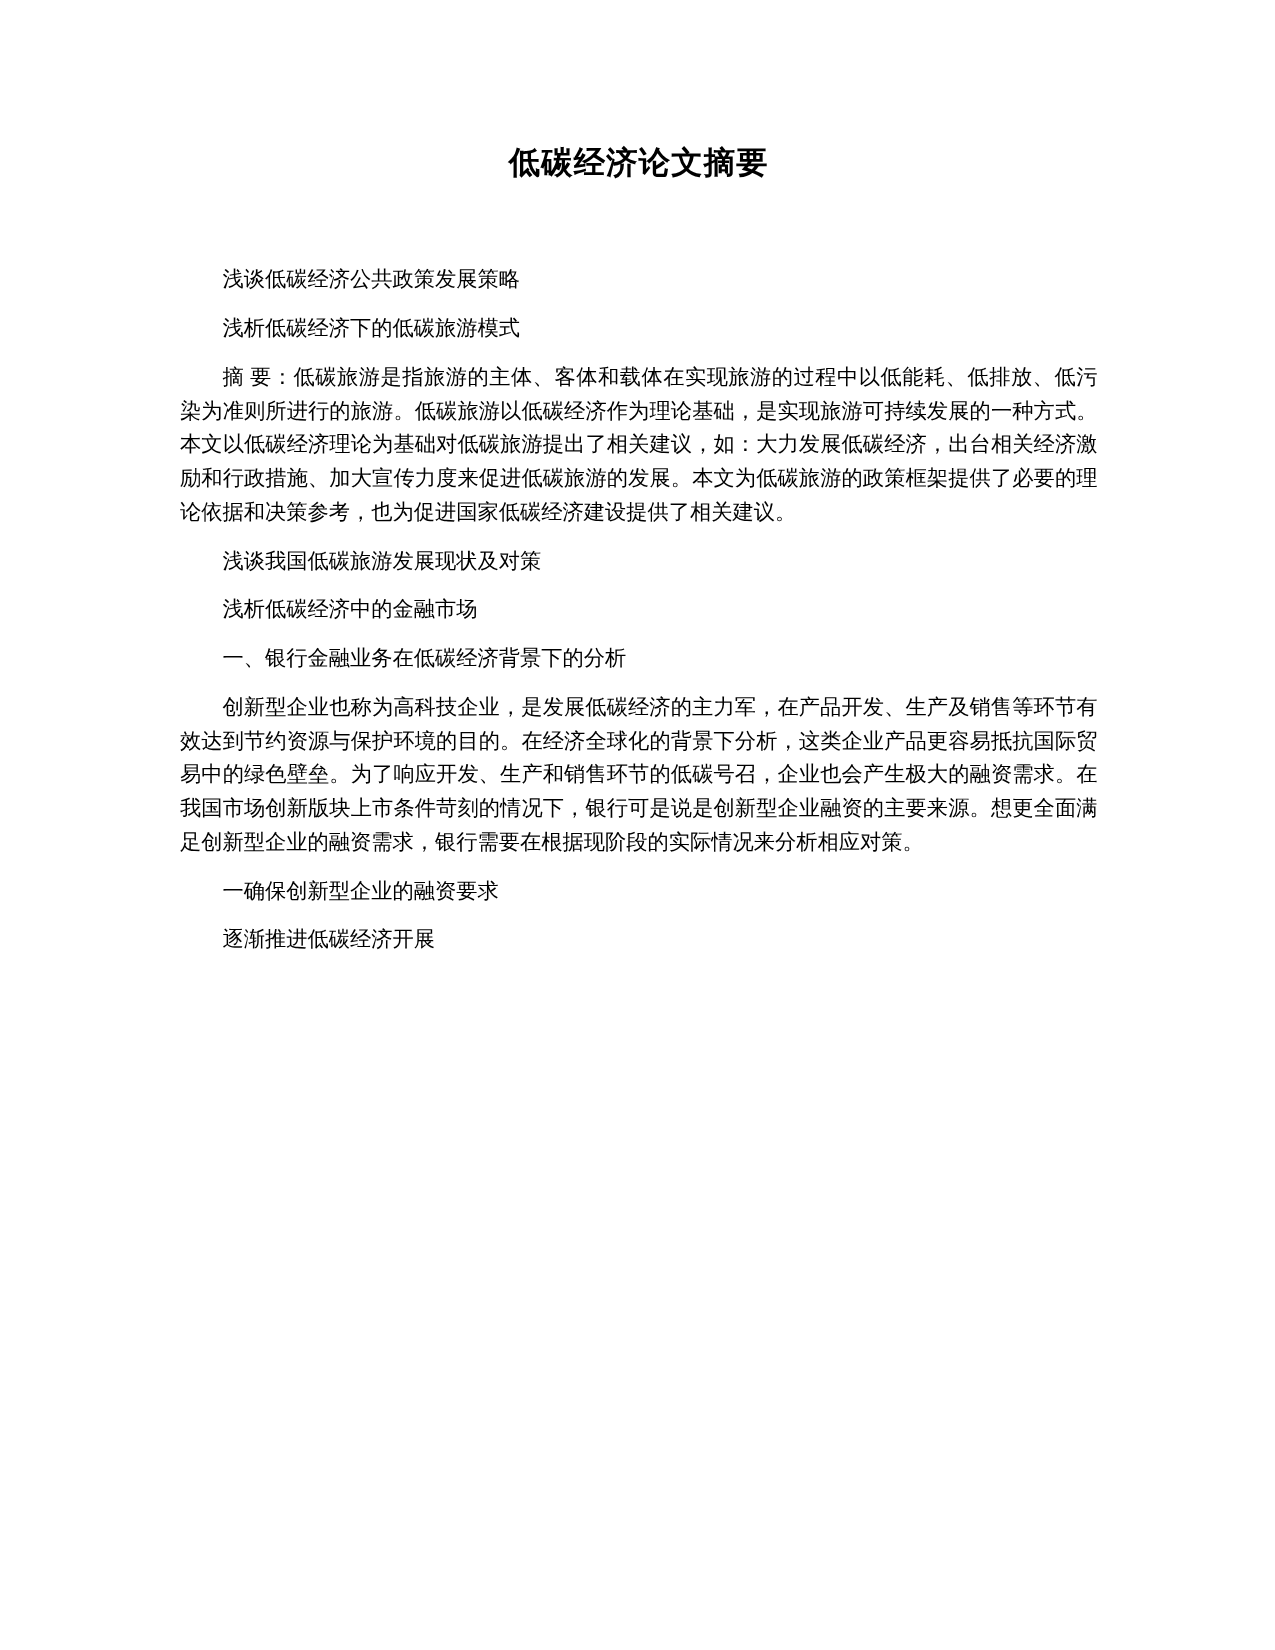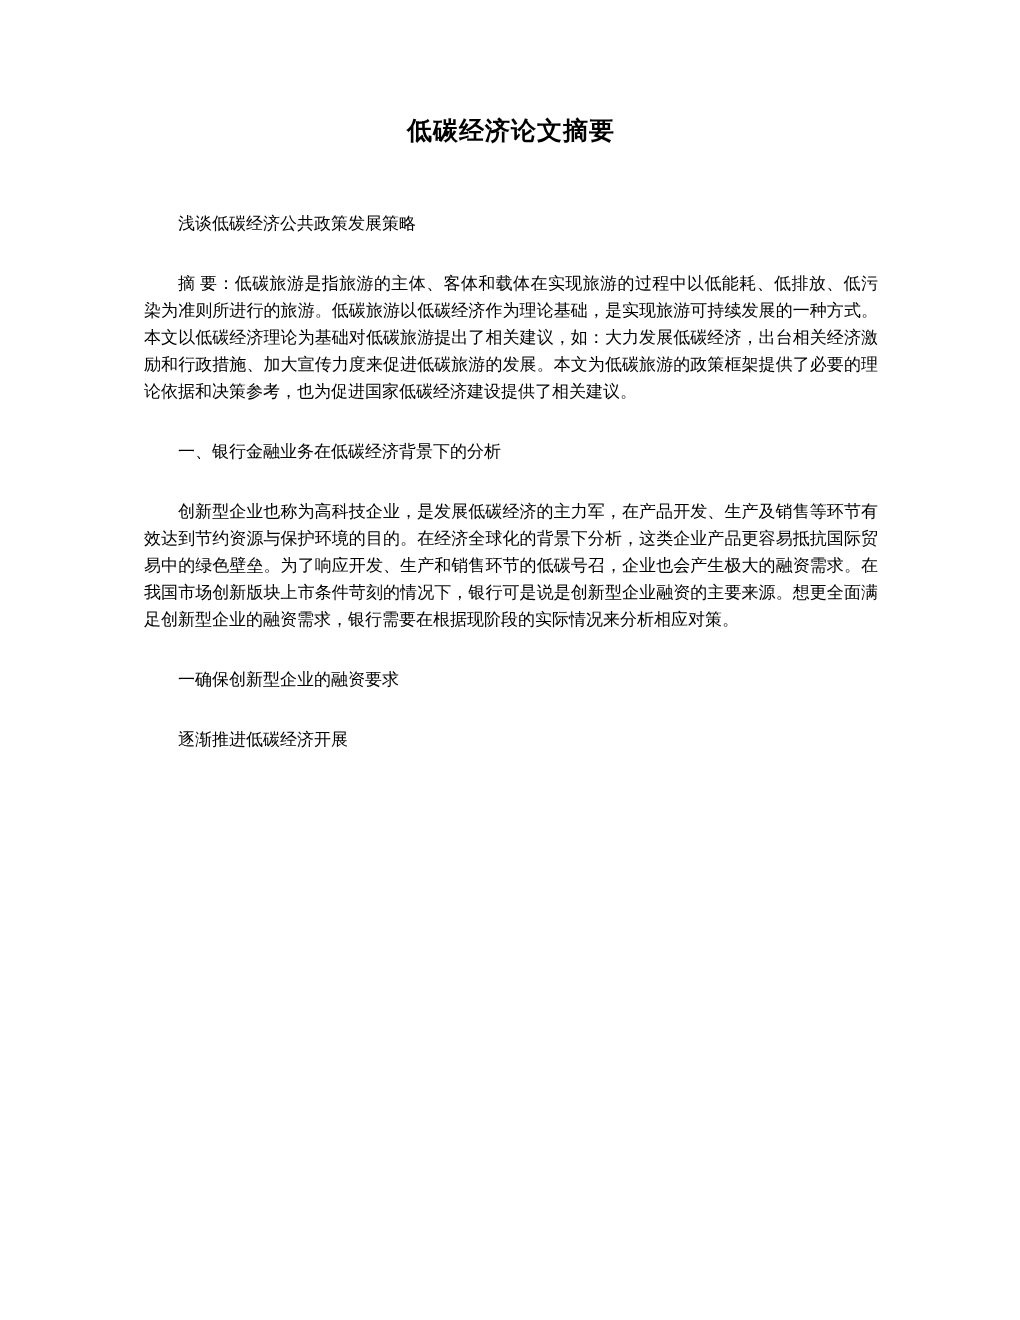--- a/index.html
+++ b/index.html
@@ -22,35 +22,38 @@
     font-size: 25px;
     font-weight: 700;
     line-height: 38px;
     text-align: center;
     margin: 0 0 60px 0;
     letter-spacing: 1px;
   }
   .block {
     font-size: 17px;
     line-height: 27px;
-    margin: 33px 0;
+    margin: 12px 0;
     text-indent: 2em;
     text-align: justify;
     word-break: break-all;
   }
   .block.heading {
     text-align: left;
   }
 </style>
 </head>
 <body>
 
 <div class="page">
   <h1 class="doc-title">低碳经济论文摘要</h1>
   <div>
       <p class="block heading">浅谈低碳经济公共政策发展策略</p>
+      <p class="block heading">浅析低碳经济下的低碳旅游模式</p>
       <p class="block para">摘 要：低碳旅游是指旅游的主体、客体和载体在实现旅游的过程中以低能耗、低排放、低污染为准则所进行的旅游。低碳旅游以低碳经济作为理论基础，是实现旅游可持续发展的一种方式。本文以低碳经济理论为基础对低碳旅游提出了相关建议，如：大力发展低碳经济，出台相关经济激励和行政措施、加大宣传力度来促进低碳旅游的发展。本文为低碳旅游的政策框架提供了必要的理论依据和决策参考，也为促进国家低碳经济建设提供了相关建议。</p>
+      <p class="block heading">浅谈我国低碳旅游发展现状及对策</p>
+      <p class="block heading">浅析低碳经济中的金融市场</p>
       <p class="block heading">一、银行金融业务在低碳经济背景下的分析</p>
       <p class="block para">创新型企业也称为高科技企业，是发展低碳经济的主力军，在产品开发、生产及销售等环节有效达到节约资源与保护环境的目的。在经济全球化的背景下分析，这类企业产品更容易抵抗国际贸易中的绿色壁垒。为了响应开发、生产和销售环节的低碳号召，企业也会产生极大的融资需求。在我国市场创新版块上市条件苛刻的情况下，银行可是说是创新型企业融资的主要来源。想更全面满足创新型企业的融资需求，银行需要在根据现阶段的实际情况来分析相应对策。</p>
       <p class="block heading">一确保创新型企业的融资要求</p>
       <p class="block heading">逐渐推进低碳经济开展</p>
     </div>
 </div>
 
 </body></html>

